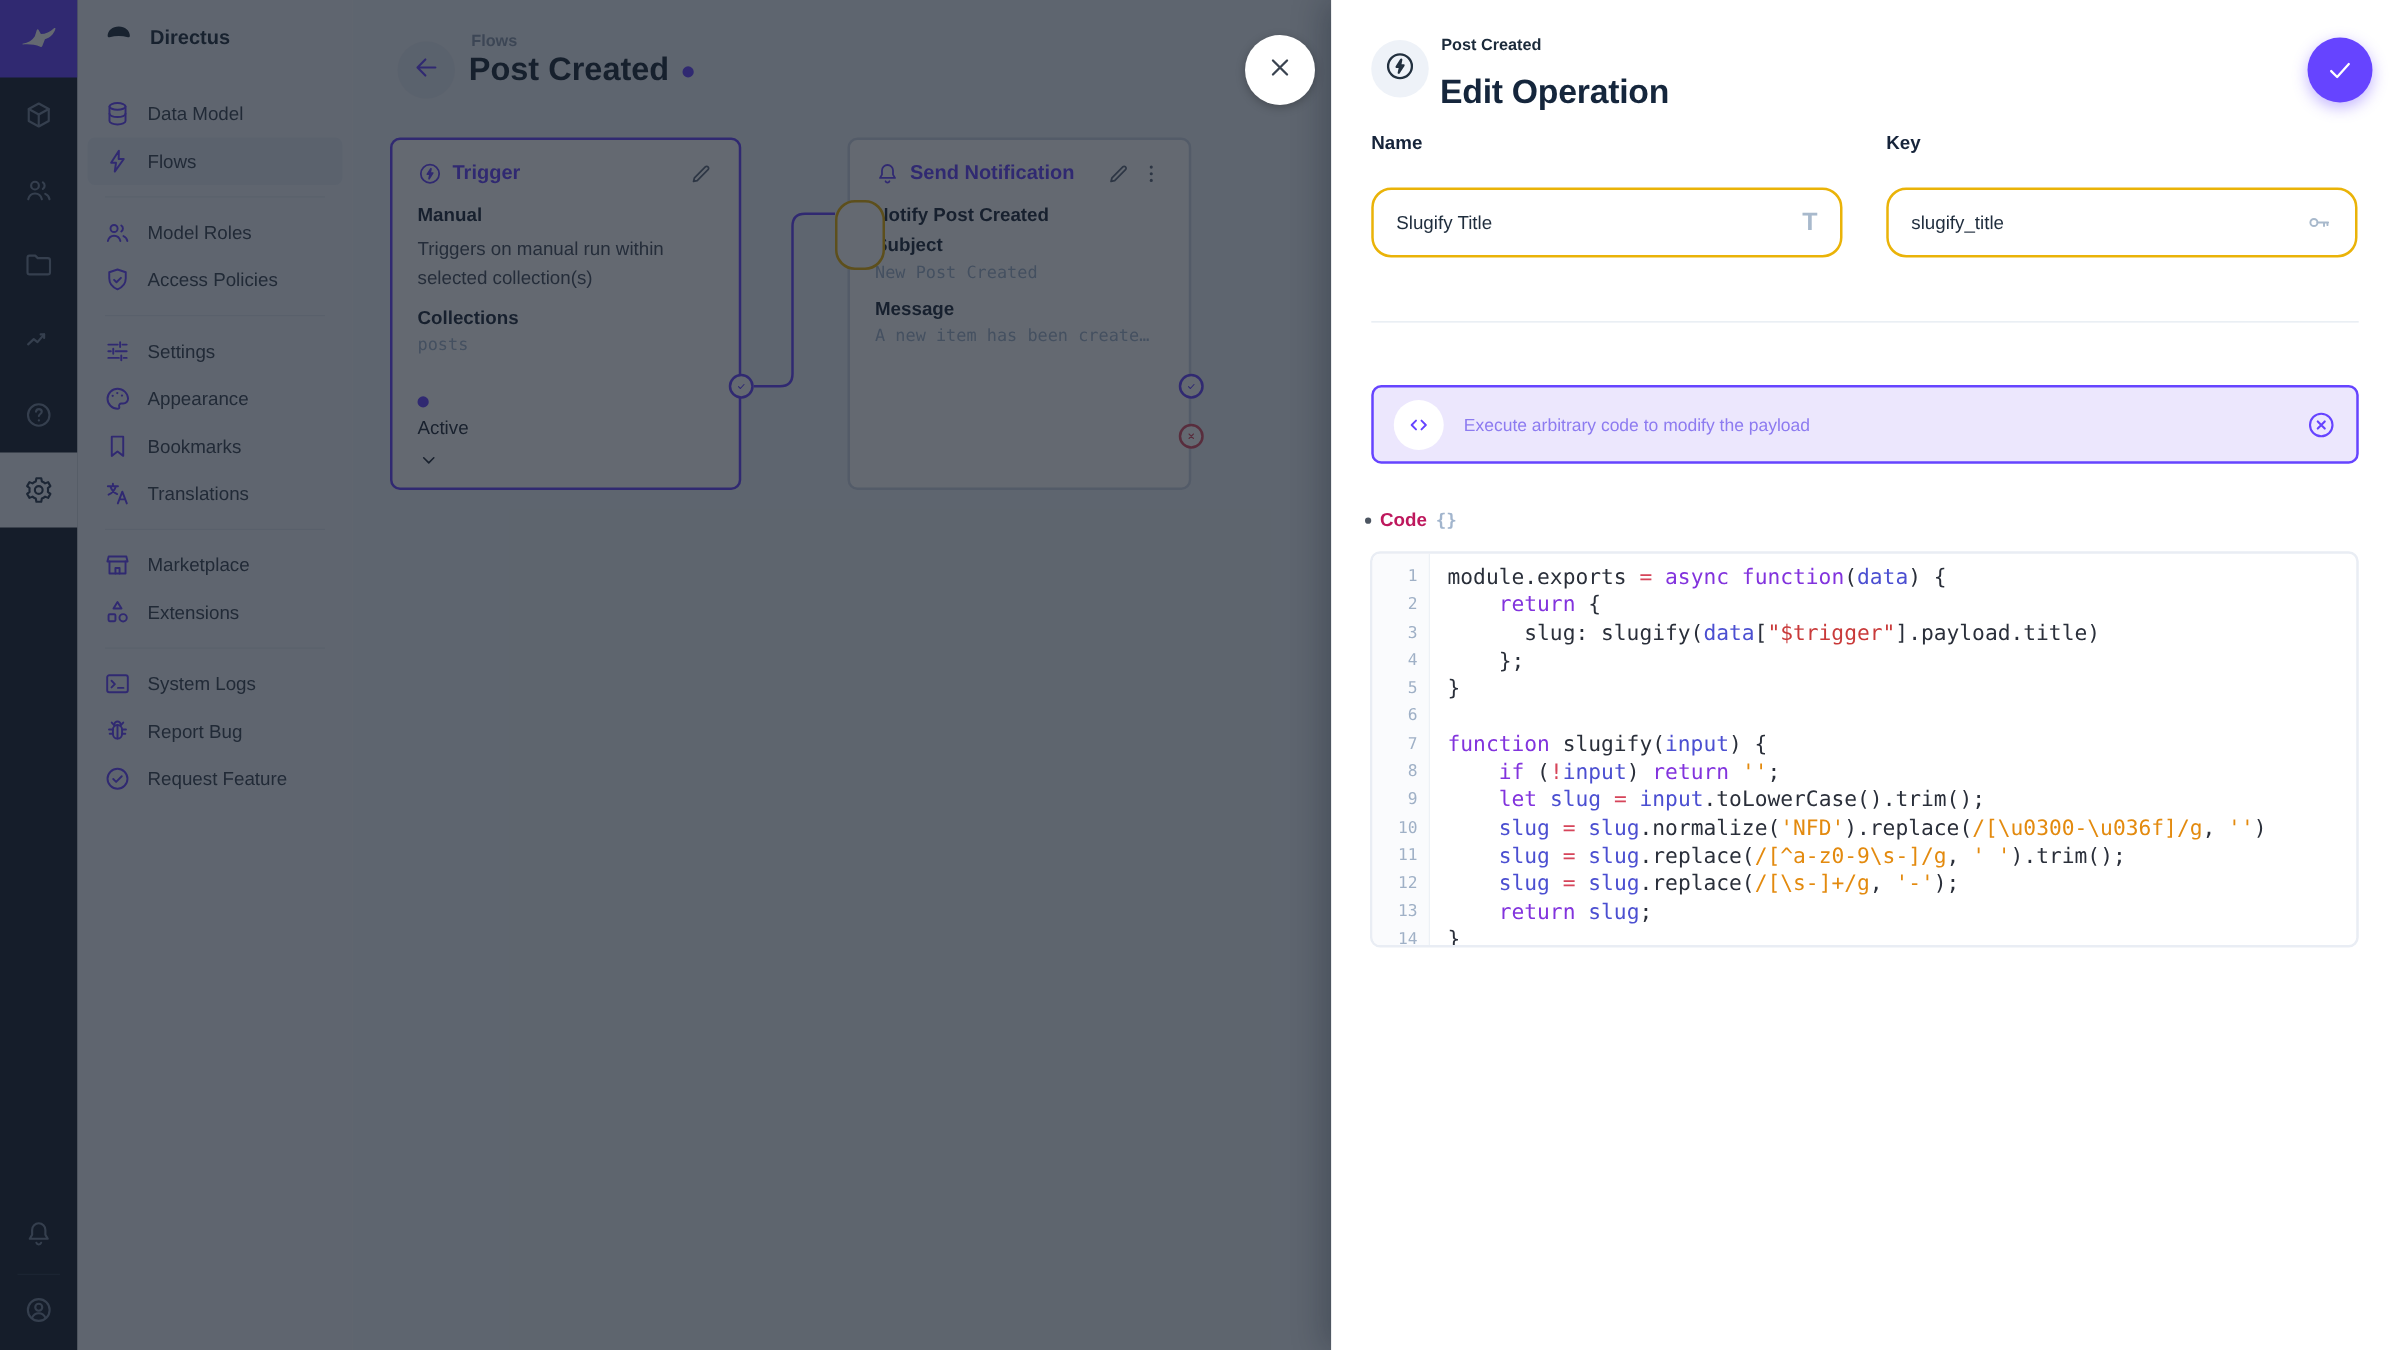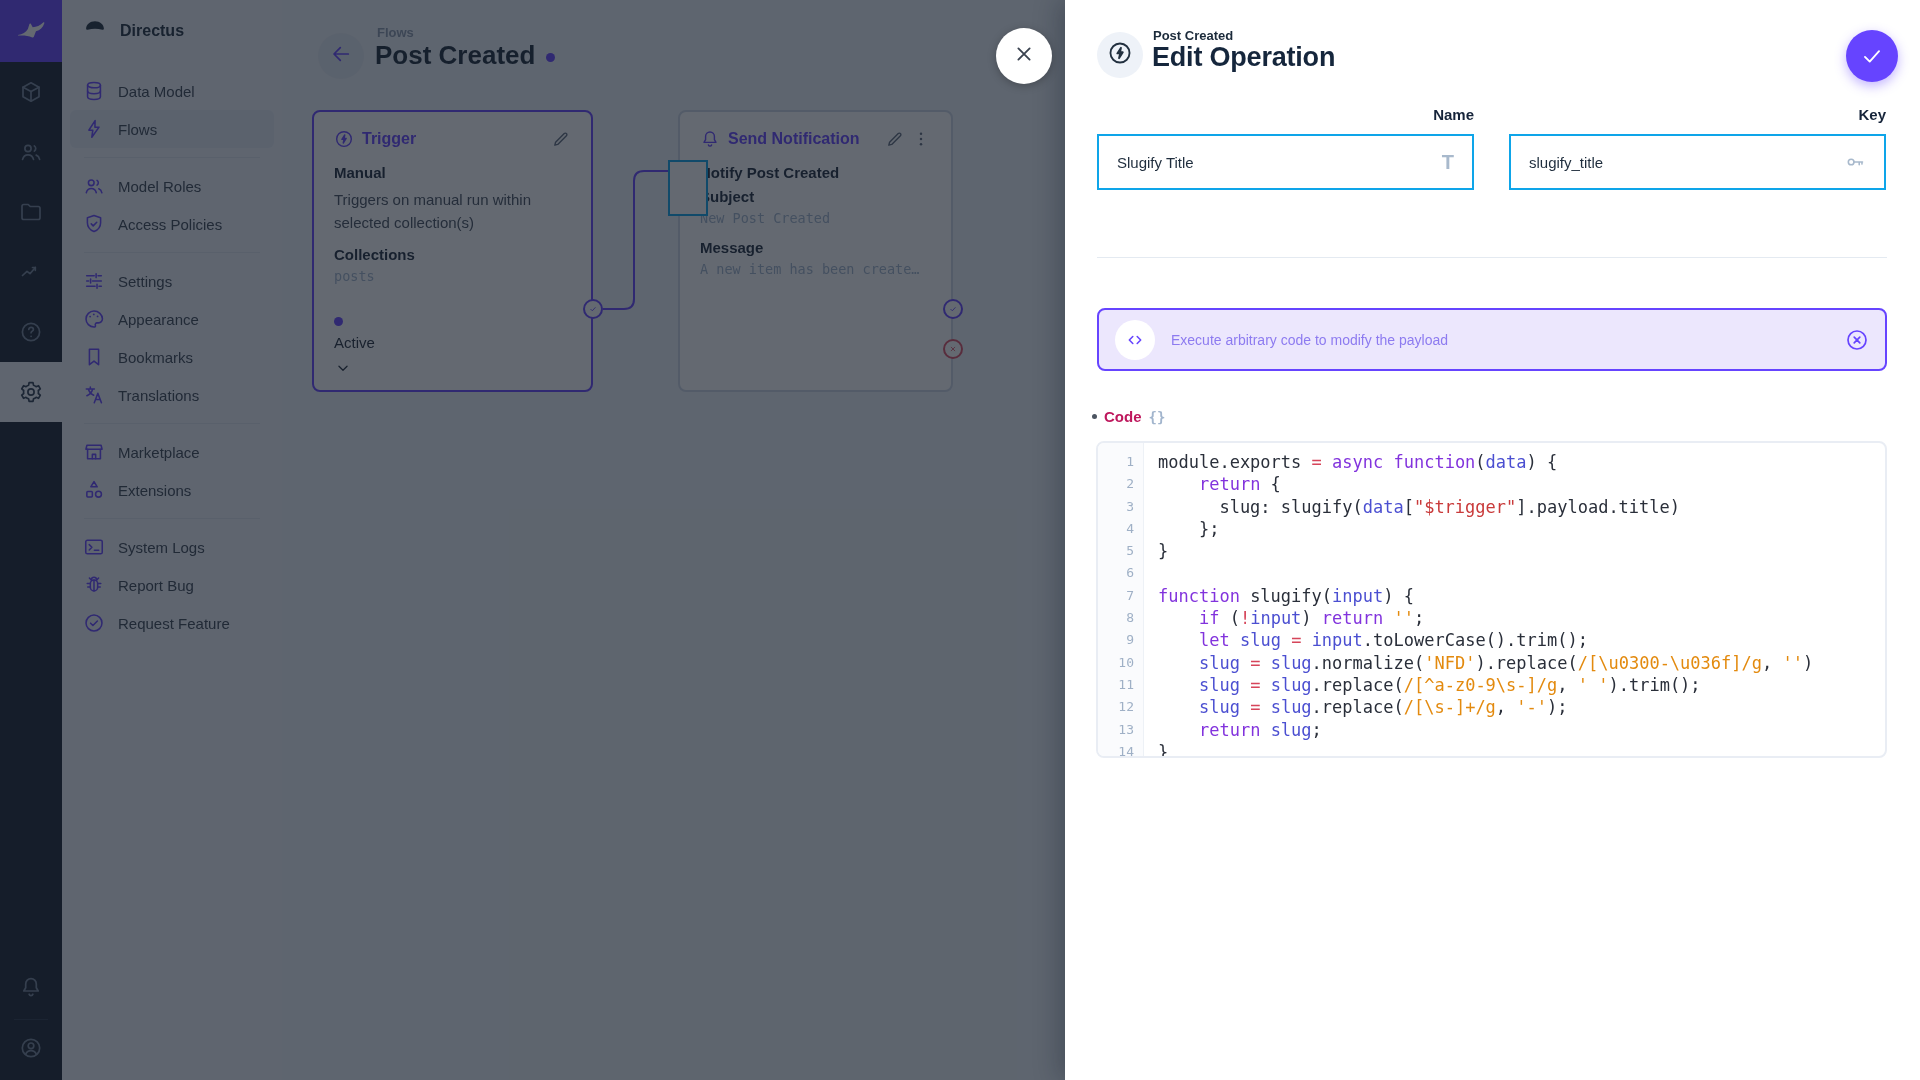--- a/index.html
+++ b/index.html
@@ -58,28 +58,28 @@
   .dim-overlay{position:absolute;left:0;top:0;width:1065px;height:1080px;background:rgba(20,28,39,0.66);z-index:40;}
   .close-btn{position:absolute;left:996px;top:28px;width:56px;height:56px;border-radius:50%;background:#fff;z-index:60;
              display:flex;align-items:center;justify-content:center;color:#3a4350;cursor:pointer;box-shadow:0 2px 8px rgba(0,0,0,.25);}
 
   
   .drawer{position:absolute;left:1065px;top:0;width:855px;height:1080px;background:#fff;z-index:50;
           box-shadow:-6px 0 24px rgba(10,20,35,.28);}
   .dh-icon{position:absolute;left:32px;top:32px;width:46px;height:46px;border-radius:50%;background:#eef2f8;
            display:flex;align-items:center;justify-content:center;color:#22303f;cursor:pointer;}
   .dh-crumb{position:absolute;left:88px;top:28px;font-size:13px;font-weight:700;color:#1b2a3a;}
-  .dh-title{position:absolute;left:87px;top:42px;font-size:27px;font-weight:700;color:#15263c;letter-spacing:-.2px;}
+  .dh-title{position:absolute;left:87px;top:58px;font-size:27px;font-weight:700;color:#15263c;letter-spacing:-.2px;}
   .fab{position:absolute;left:781px;top:30px;width:52px;height:52px;border-radius:50%;background:#6644ff;color:#fff;
        display:flex;align-items:center;justify-content:center;cursor:pointer;box-shadow:0 4px 12px rgba(102,68,255,.4);}
 
   .field-col{position:absolute;top:106px;width:377px;}
   .field-col.name{left:32px;} .field-col.key{left:444px;}
-  .field-label{font-size:15px;font-weight:700;color:#16243a;margin-bottom:11px;text-align:right;}
-  .input{height:56px;border:2px solid #0ea5e9;border-radius:0;box-sizing:border-box;display:flex;align-items:center;
+  .field-label{font-size:15px;font-weight:700;color:#16243a;margin-bottom:27px;}
+  .input{height:56px;border:2px solid #eab308;border-radius:16px;box-sizing:border-box;display:flex;align-items:center;
          padding:0 18px;gap:12px;background:#fff;cursor:text;}
   .input-value{flex:1;font-size:15px;color:#1f2d3d;}
   .input-ic{color:#a8b9cc;display:flex;}
   .t-glyph{font-size:20px;font-weight:600;color:#a8b9cc;font-family:"Liberation Sans",sans-serif;}
 
   .drawer-div{position:absolute;left:32px;top:257px;width:790px;height:1px;background:#e4eaf1;}
 
   .run-card{position:absolute;left:32px;top:308px;width:790px;height:63px;box-sizing:border-box;background:#ece7fd;
             border:2px solid #6644ff;border-radius:8px;display:flex;align-items:center;padding:0 16px;gap:16px;cursor:pointer;}
   .run-ic{width:40px;height:40px;border-radius:50%;background:#fff;display:flex;align-items:center;justify-content:center;color:#6644ff;}

